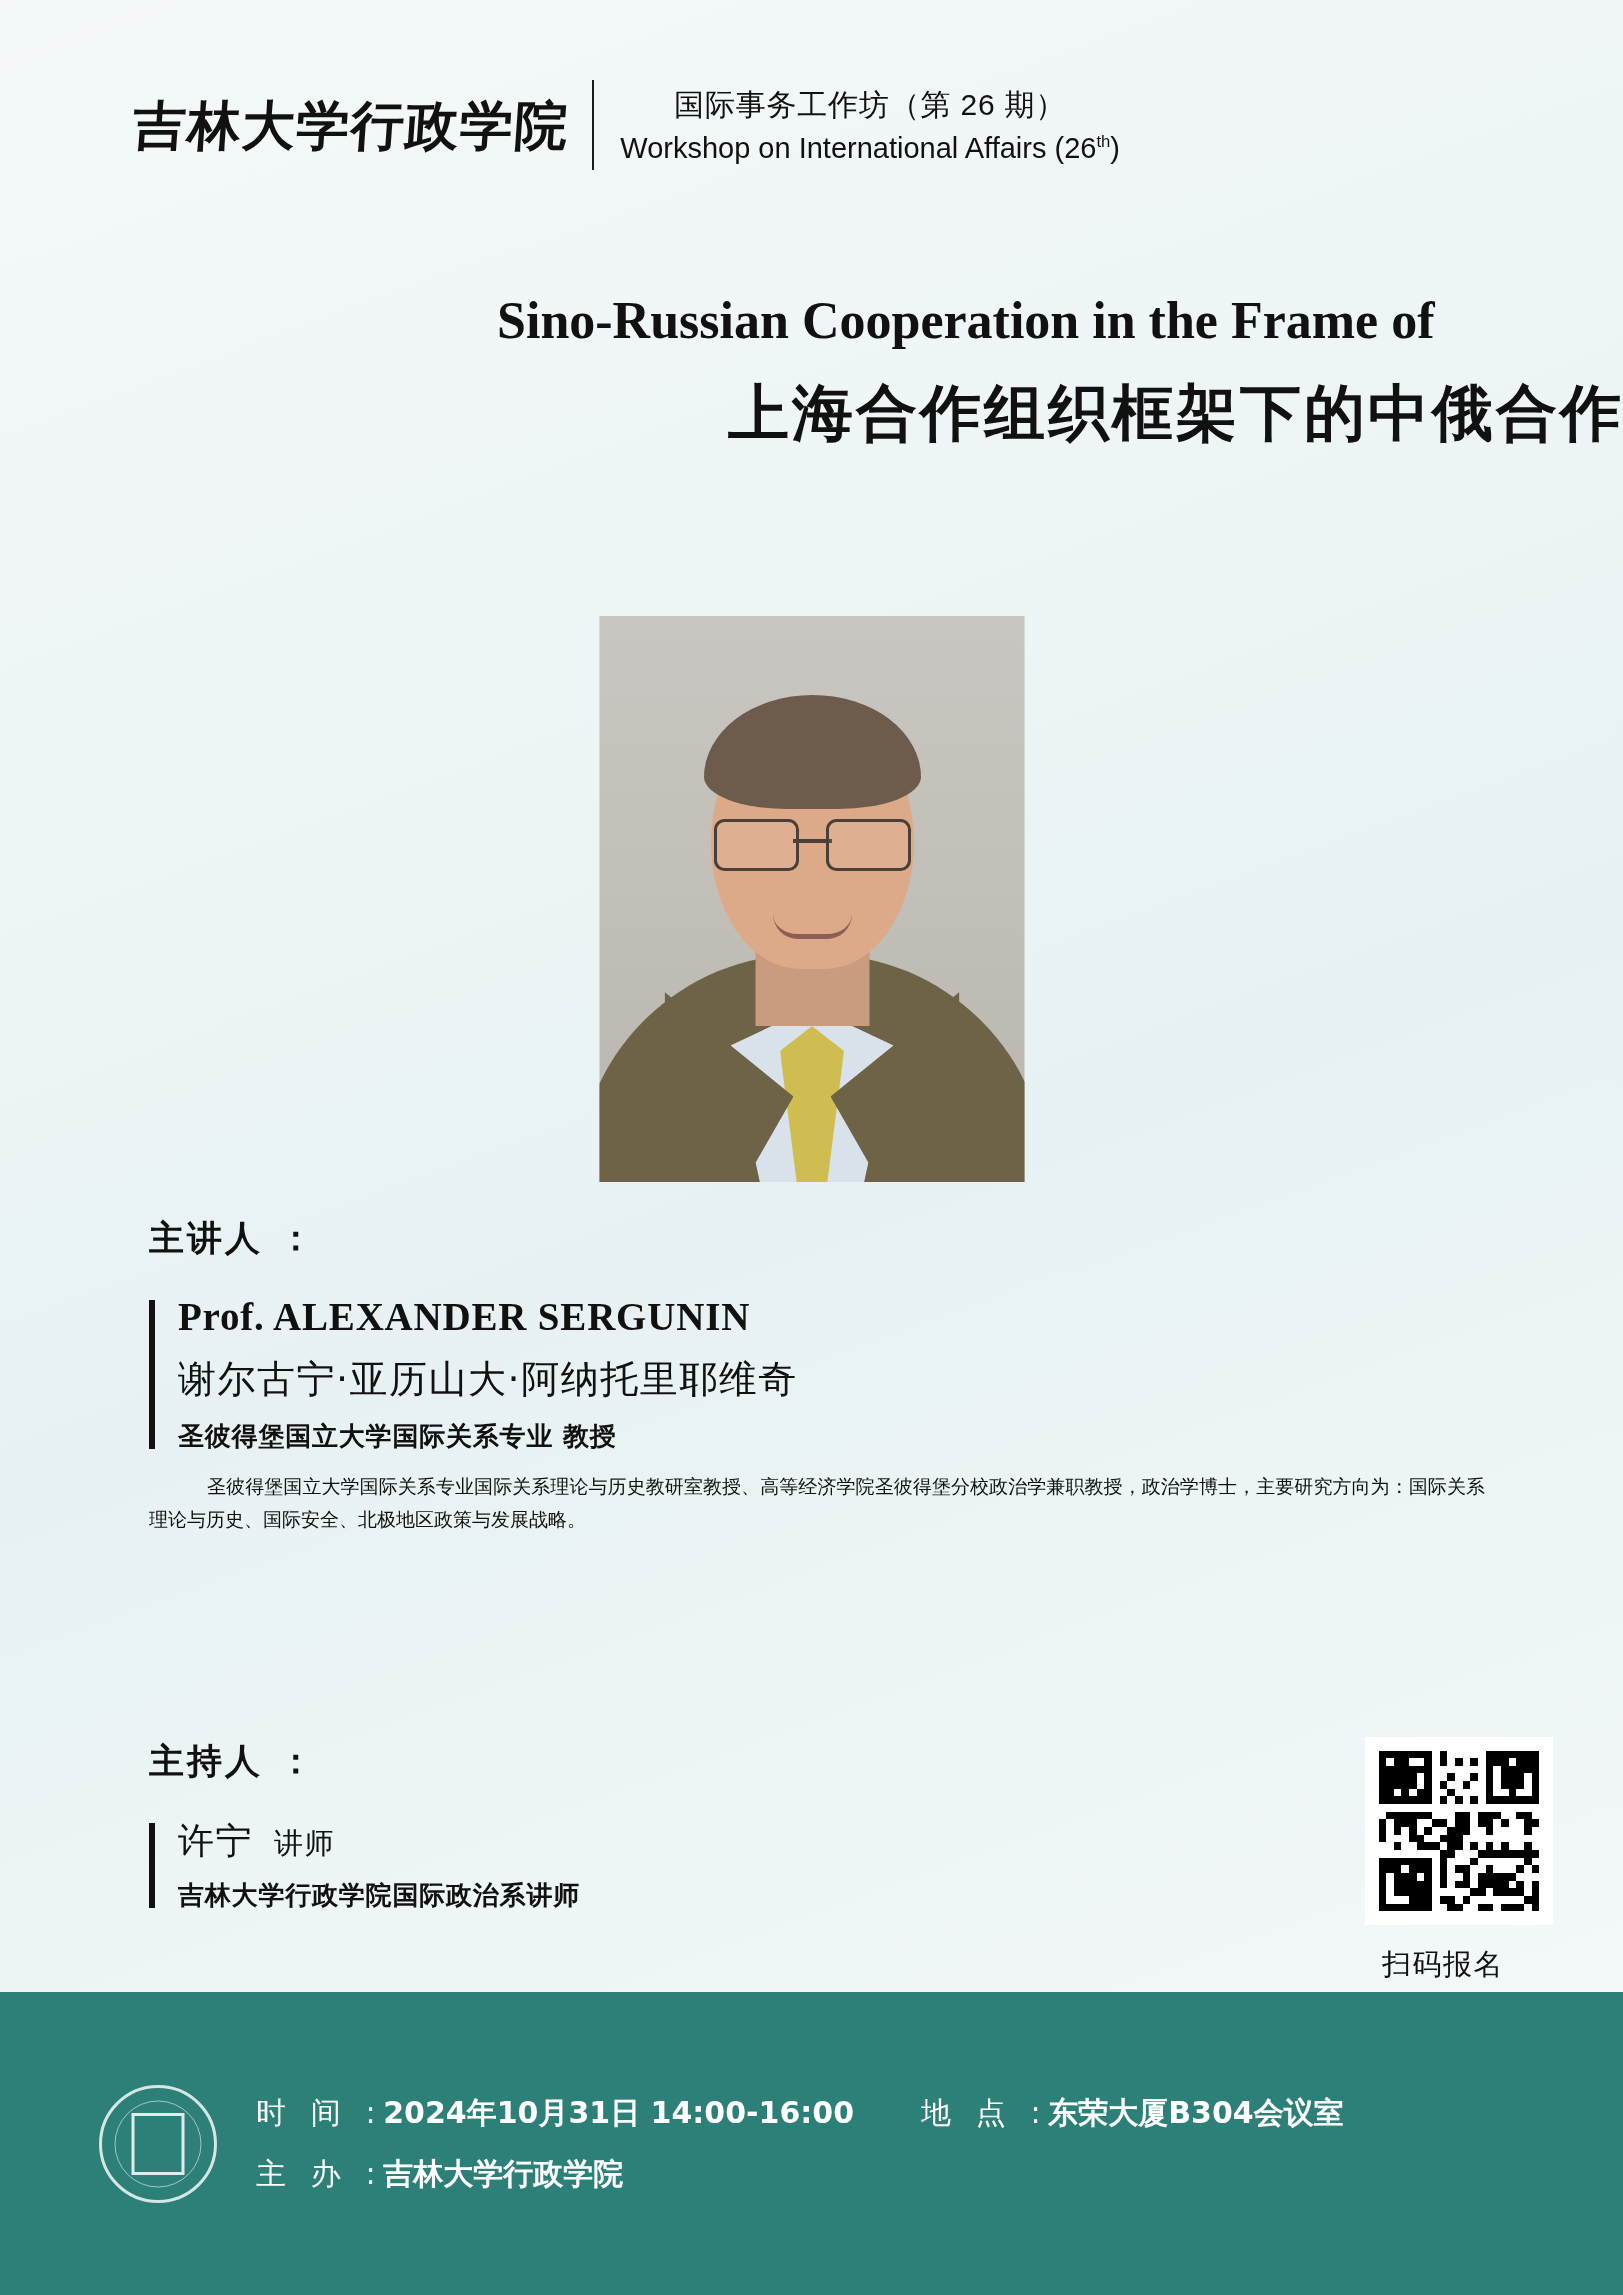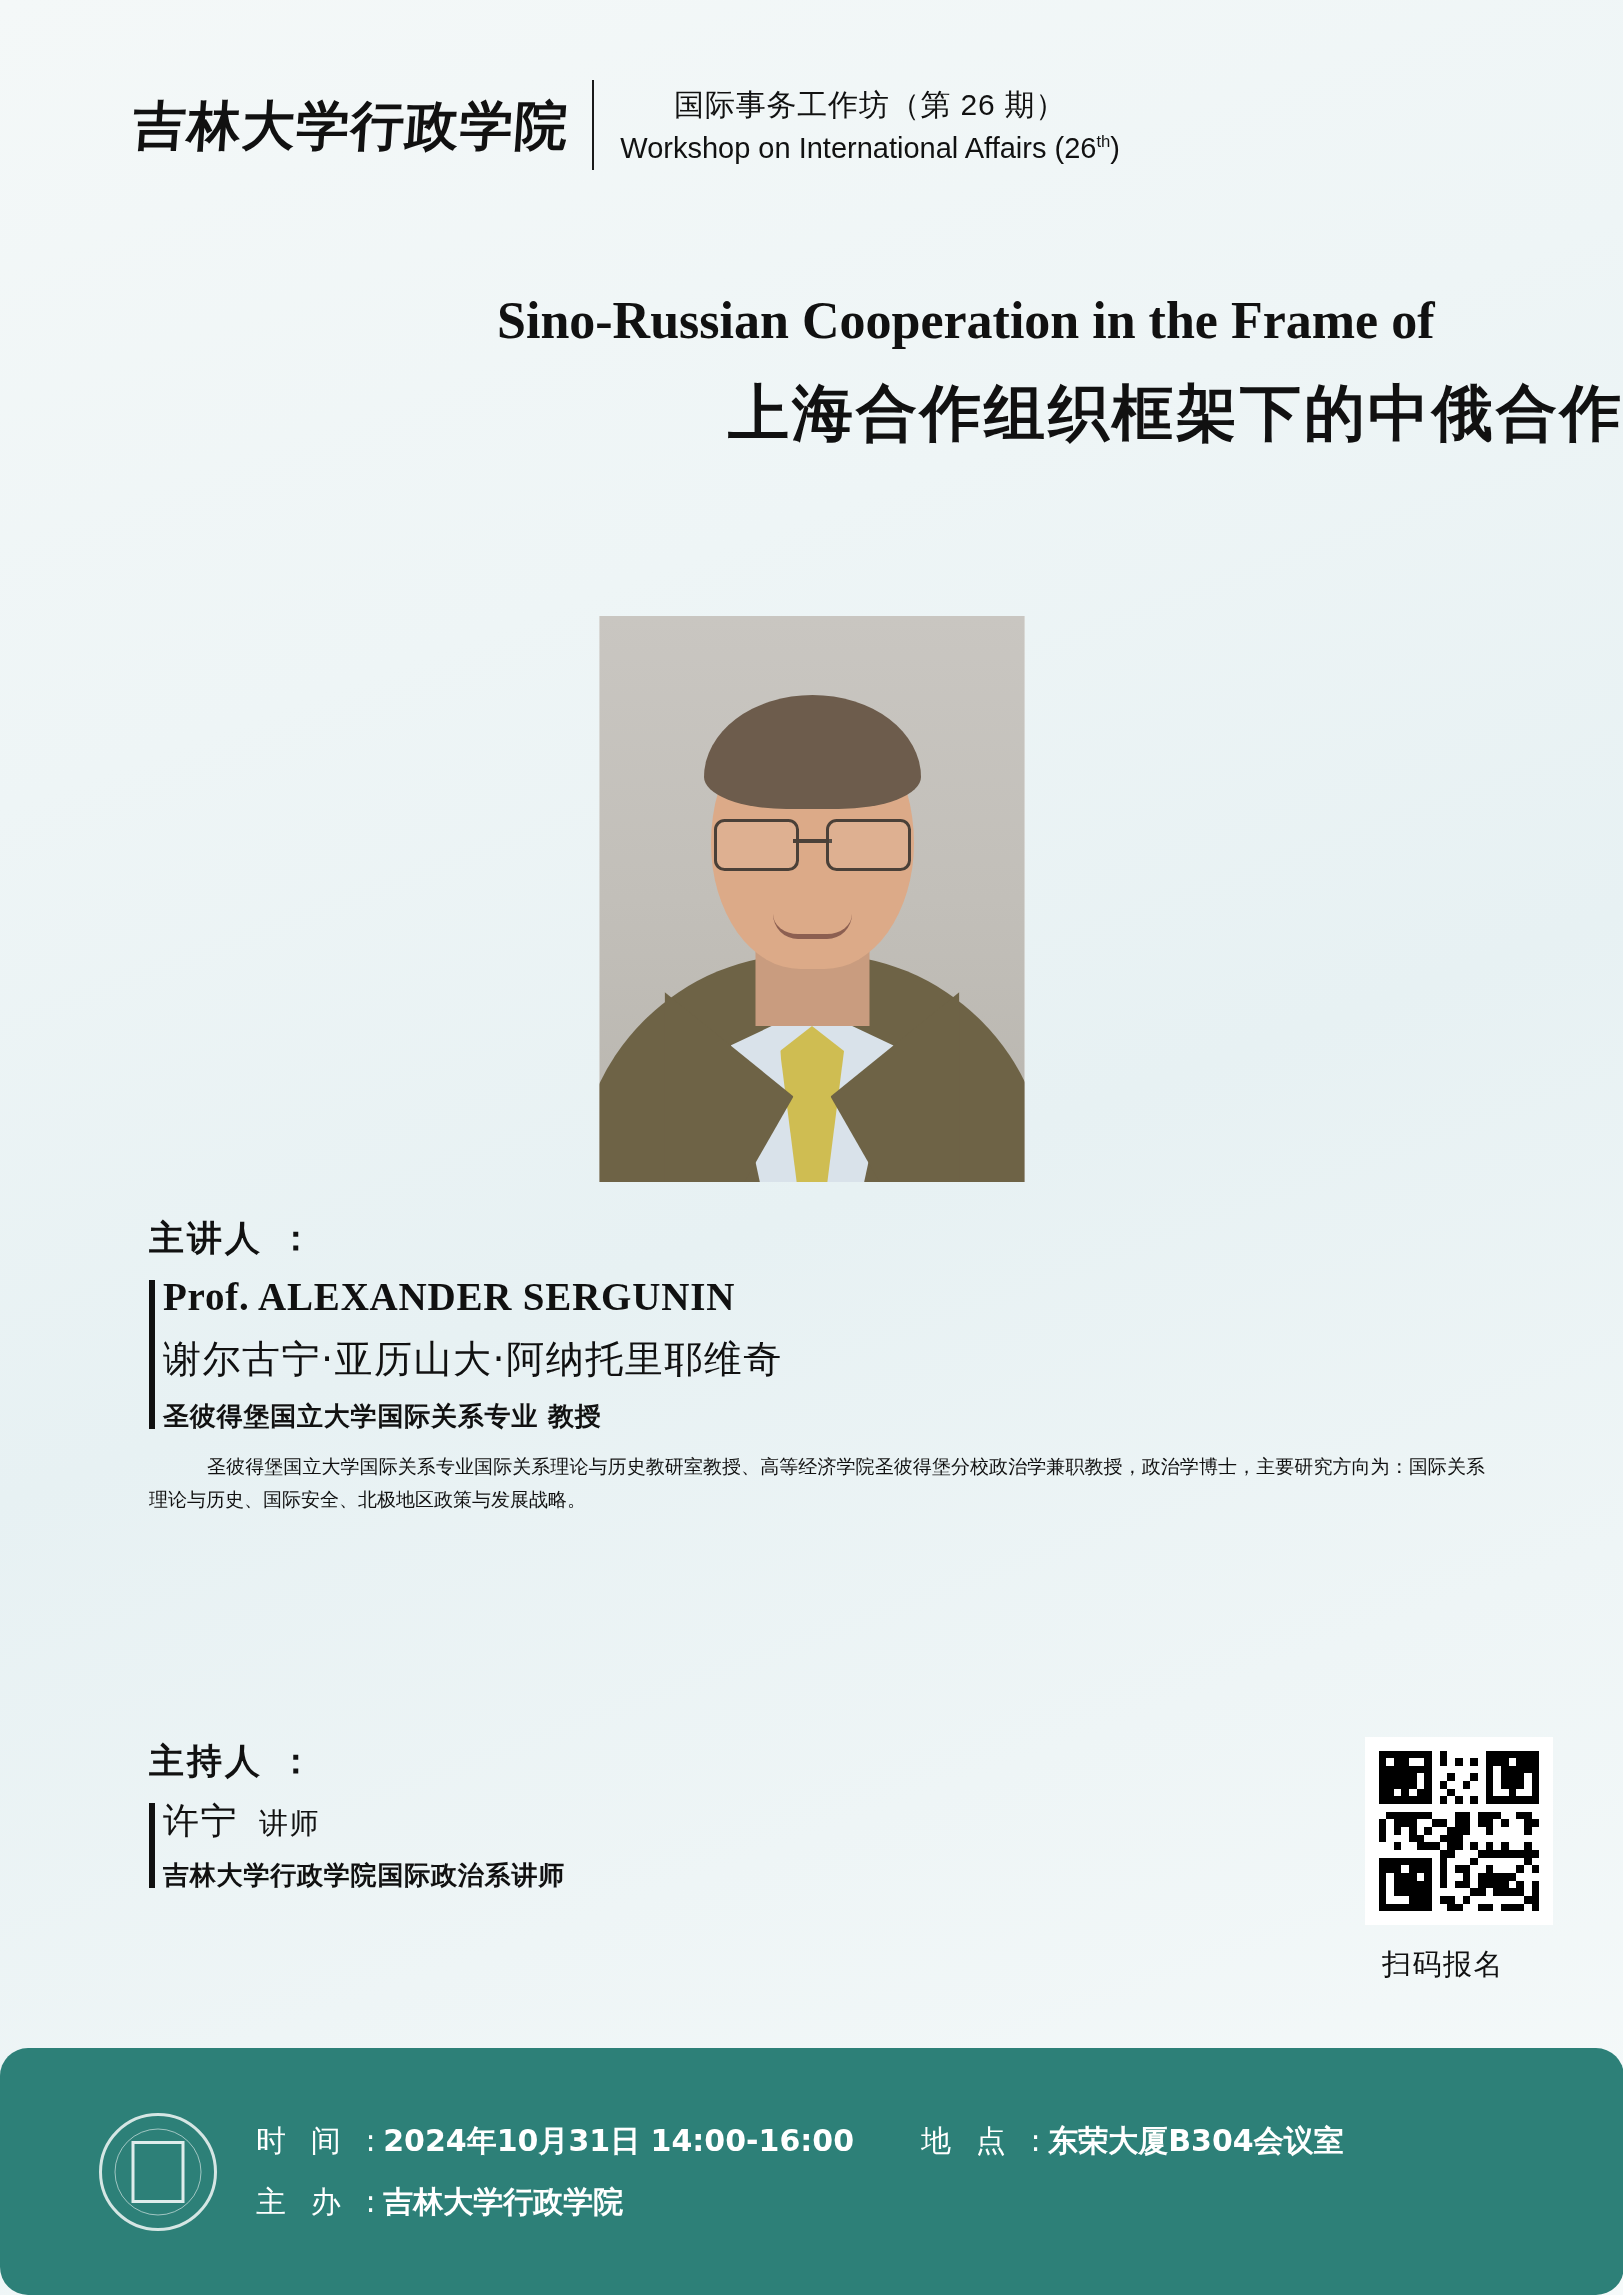--- a/index.html
+++ b/index.html
@@ -230,22 +230,22 @@
     letter-spacing: 3px;
   }
   .speaker-block {
     position: absolute;
     top: 1215px;
     left: 149px;
     width: 1336px;
   }
   .bar-group {
     position: relative;
-    margin-top: 12px;
-    padding-left: 14px;
+    margin-top: 32px;
+    padding-left: 29px;
   }
   .bar-group::before {
     content: "";
     position: absolute;
     left: 0;
     top: 6px;
     bottom: 4.6px;
     width: 6px;
     background: #111111;
   }
@@ -341,27 +341,26 @@
     color: #111111;
     letter-spacing: 1.5px;
   }
 
   
   .footer {
     position: absolute;
     left: 0;
     bottom: 0;
     width: 100%;
-    height: 247px;
+    height: 303px;
     background: #2d8078;
     display: flex;
     align-items: center;
     padding-left: 99px;
     box-sizing: border-box;
-    border-radius: 28px;
   }
   .footer-seal {
     width: 112px;
     height: 112px;
     border-radius: 50%;
     border: 3px solid rgba(255,255,255,0.8);
     position: relative;
     flex: 0 0 auto;
     margin-right: 39px;
   }

